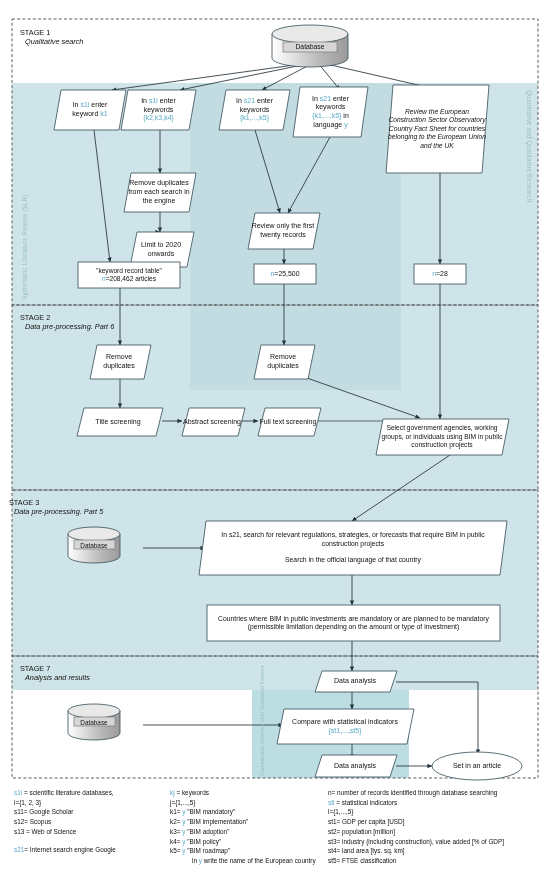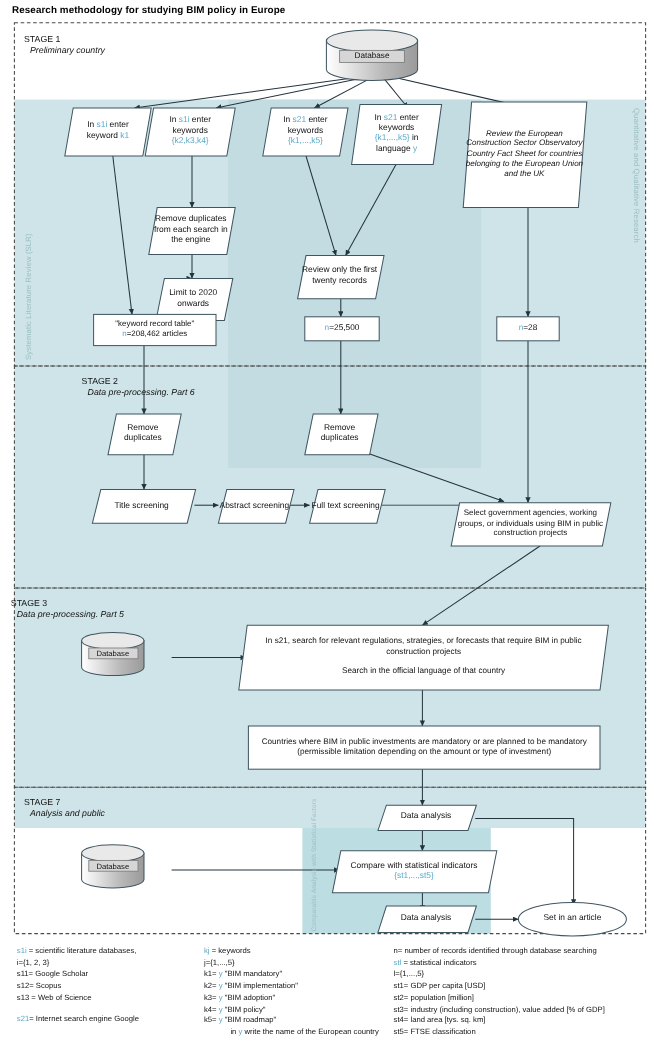--- a/index.html
+++ b/index.html
@@ -60,21 +60,20 @@
   
   .leg{position:absolute;font-size:6.4px;line-height:1.52;color:#111;}
   .leg .row{white-space:nowrap;}
   .leg .ind{padding-left:22px;}
 </style>
 </head>
 <body>
 
 <div id="page">
 
-  <div class="ttl">Research methodology for studying BIM policy in Europe</div>
 
   <svg id="svg-layer" viewBox="0 0 550 875" xmlns="http://www.w3.org/2000/svg">
     <defs>
       <marker id="ah" markerWidth="7" markerHeight="7" refX="5.4" refY="2.6" orient="auto">
         <path d="M0,0 L5.6,2.6 L0,5.2 z" fill="#24333c"></path>
       </marker>
       <linearGradient id="cylg" x1="0" y1="0" x2="1" y2="0">
         <stop offset="0" stop-color="#ffffff"></stop>
         <stop offset="0.22" stop-color="#e8e8e8"></stop>
         <stop offset="0.62" stop-color="#b9b9b9"></stop>
@@ -214,33 +213,33 @@
       <path d="M68,711 L68,733 a26,7 0 0 0 52,0 L120,711 z" fill="url(#cylg)"></path>
       <ellipse cx="94" cy="711" rx="26" ry="7" fill="#e9e9e9"></ellipse>
       <rect x="74" y="717" width="41" height="9" fill="#d6d6d6" stroke="#7b7b7b" stroke-width="0.7"></rect>
 
       <ellipse cx="477" cy="766" rx="45" ry="14" fill="#fff"></ellipse>
     </g>
   </svg>
 
   <div class="stage-cap" style="left:20px;top:28px;">
     <span class="sn">STAGE 1</span>
-    <span class="ss">Preliminary country</span>
-  </div>
-  <div class="stage-cap" style="left:20px;top:313px;margin-left:48px;">
+    <span class="ss">Qualitative search</span>
+  </div>
+  <div class="stage-cap" style="left:20px;top:313px;">
     <span class="sn">STAGE 2</span>
     <span class="ss">Data pre-processing. Part 6</span>
   </div>
   <div class="stage-cap" style="left:9px;top:498px;">
     <span class="sn">STAGE 3</span>
     <span class="ss">Data pre-processing. Part 5</span>
   </div>
   <div class="stage-cap" style="left:20px;top:664px;">
     <span class="sn">STAGE 7</span>
-    <span class="ss">Analysis and public</span>
+    <span class="ss">Analysis and results</span>
   </div>
 
   <div class="vlabel up" style="left:21px;top:300px;">Systematic Literature Review (SLR)</div>
   <div class="vlabel dn" style="left:533px;top:90px;">Quantitative and Qualitative Research</div>
   <div class="vlabel up" style="left:259px;top:776px;font-size:5.4px;">Comparable Analysis with Statistical Factors</div>
 
   <div class="nd" style="left:272px;top:41px;width:76px;height:12px;font-size:6.8px;">Database</div>
 
   <div class="nd" style="left:54px;top:92px;width:72px;height:36px;">
     <div>In <span class="bl">s1i</span> enter<br>keyword <span class="bl">k1</span></div>

